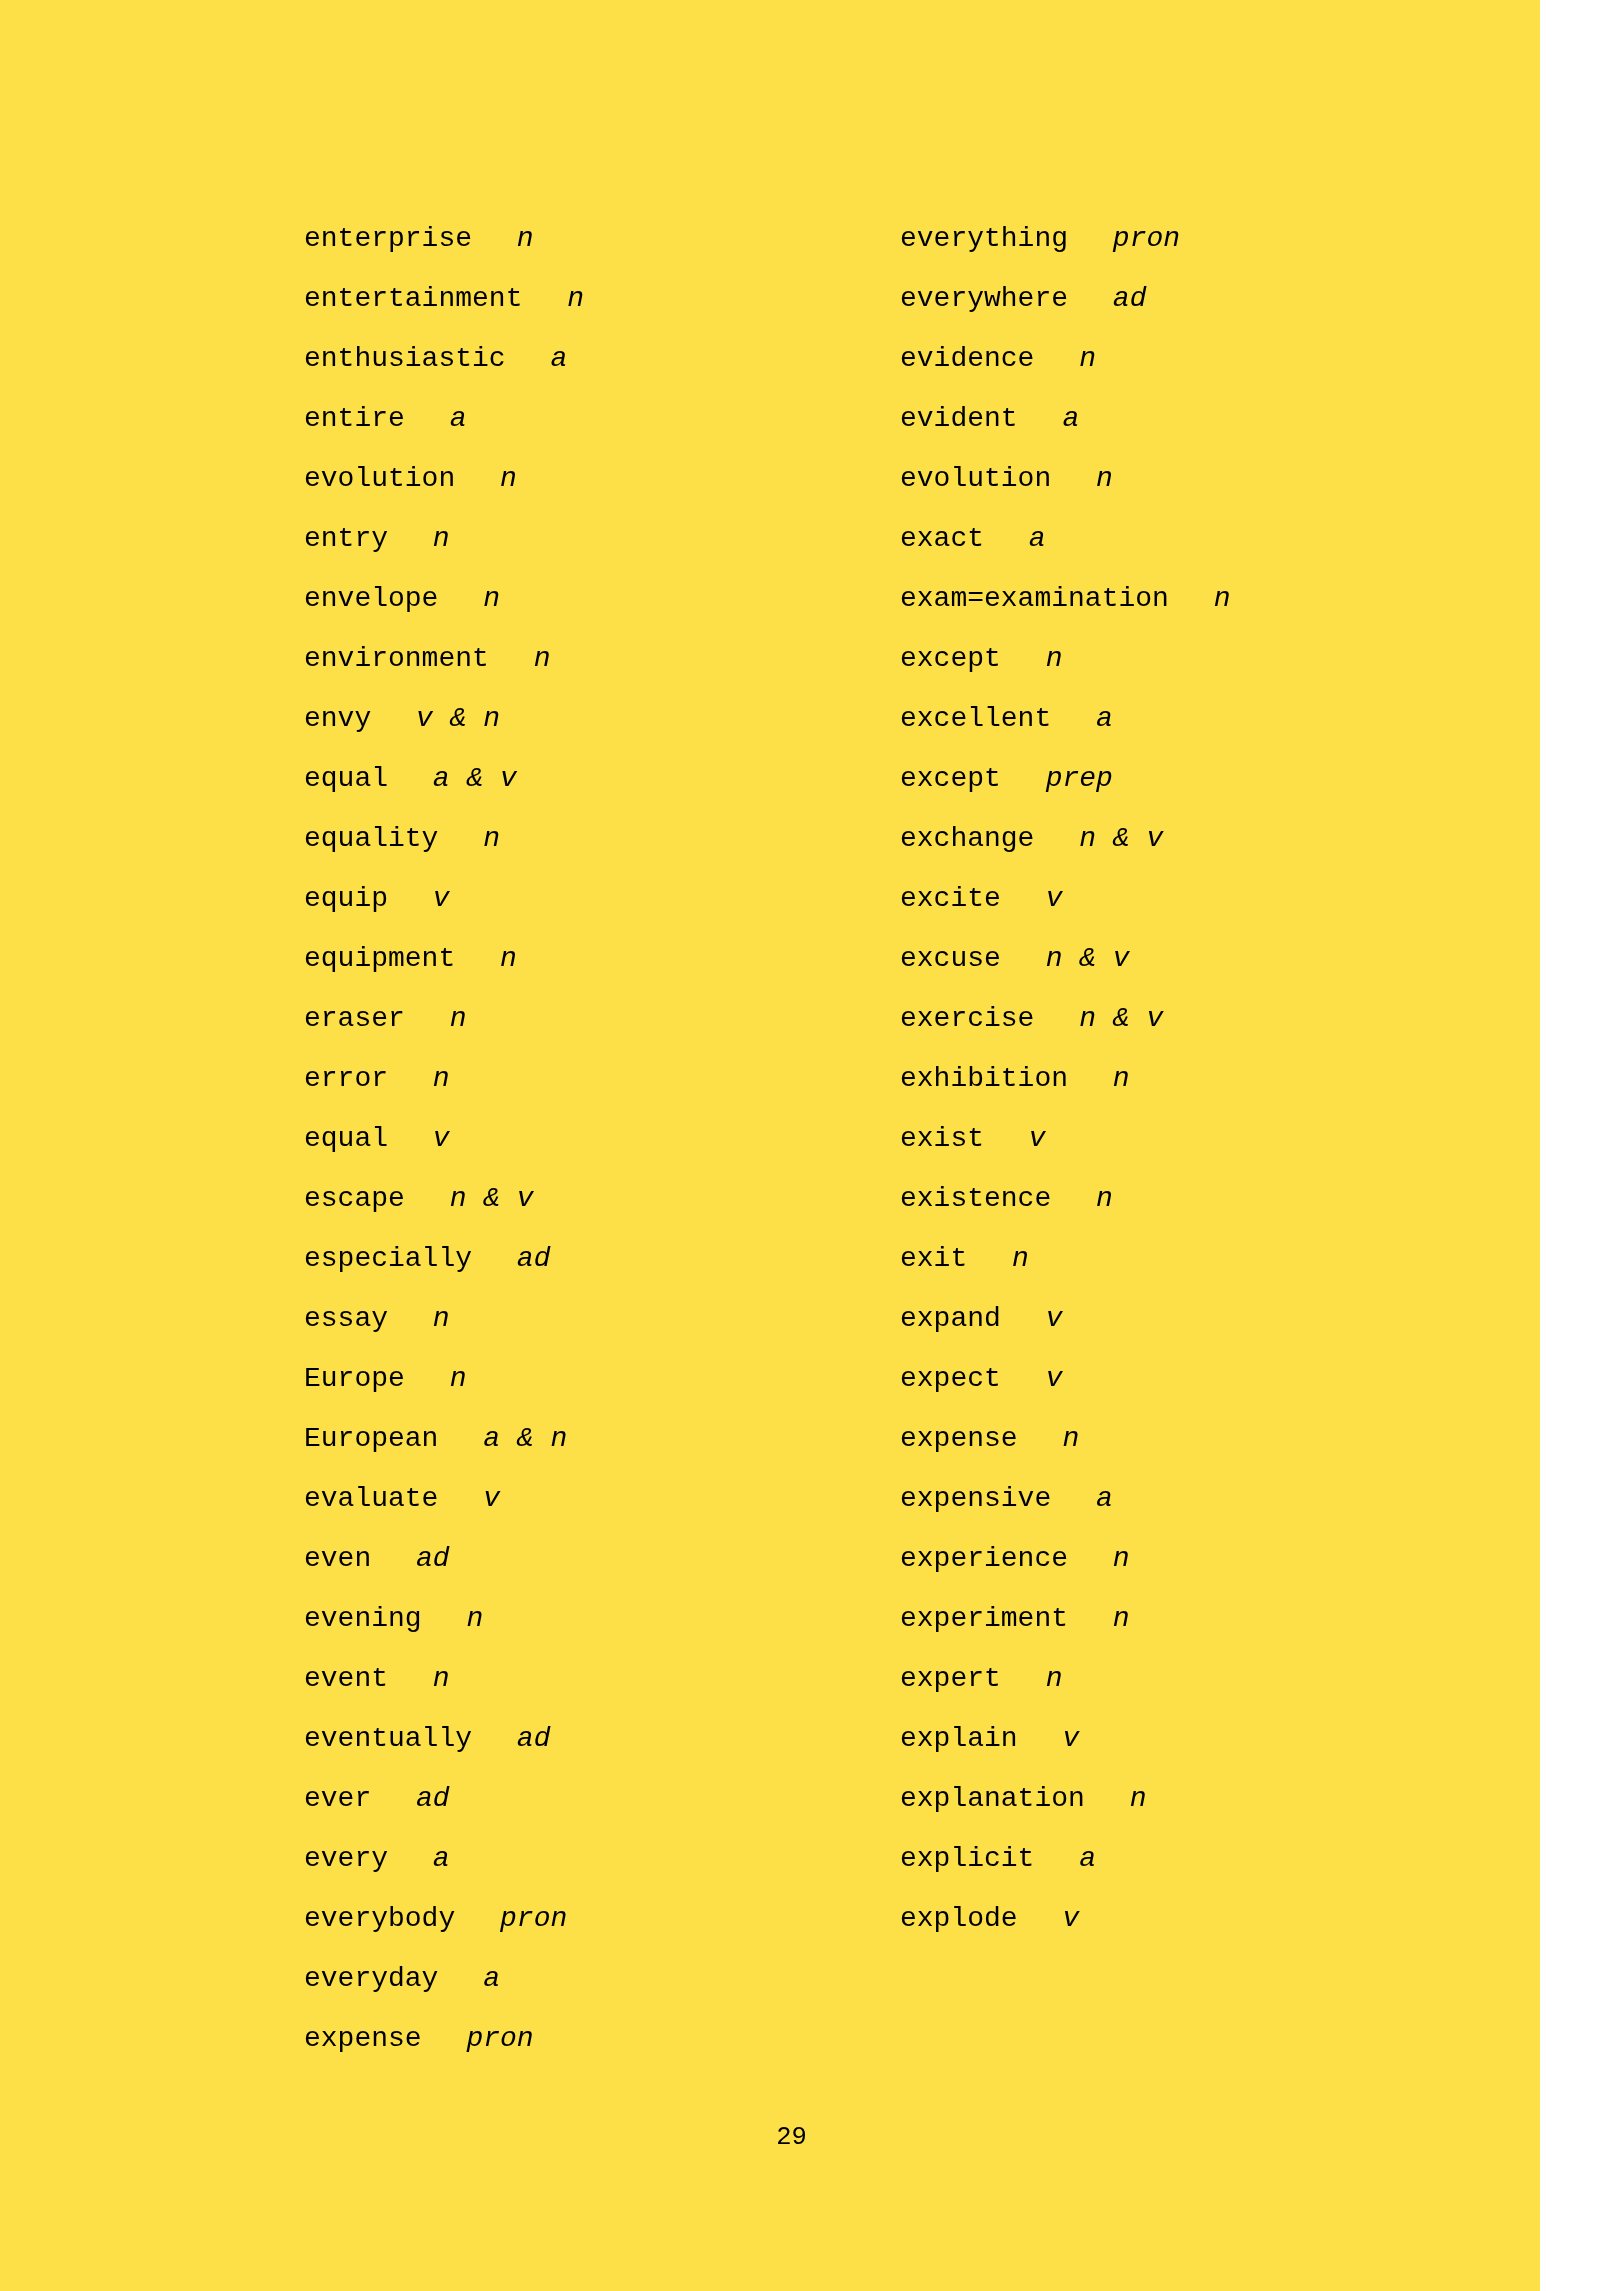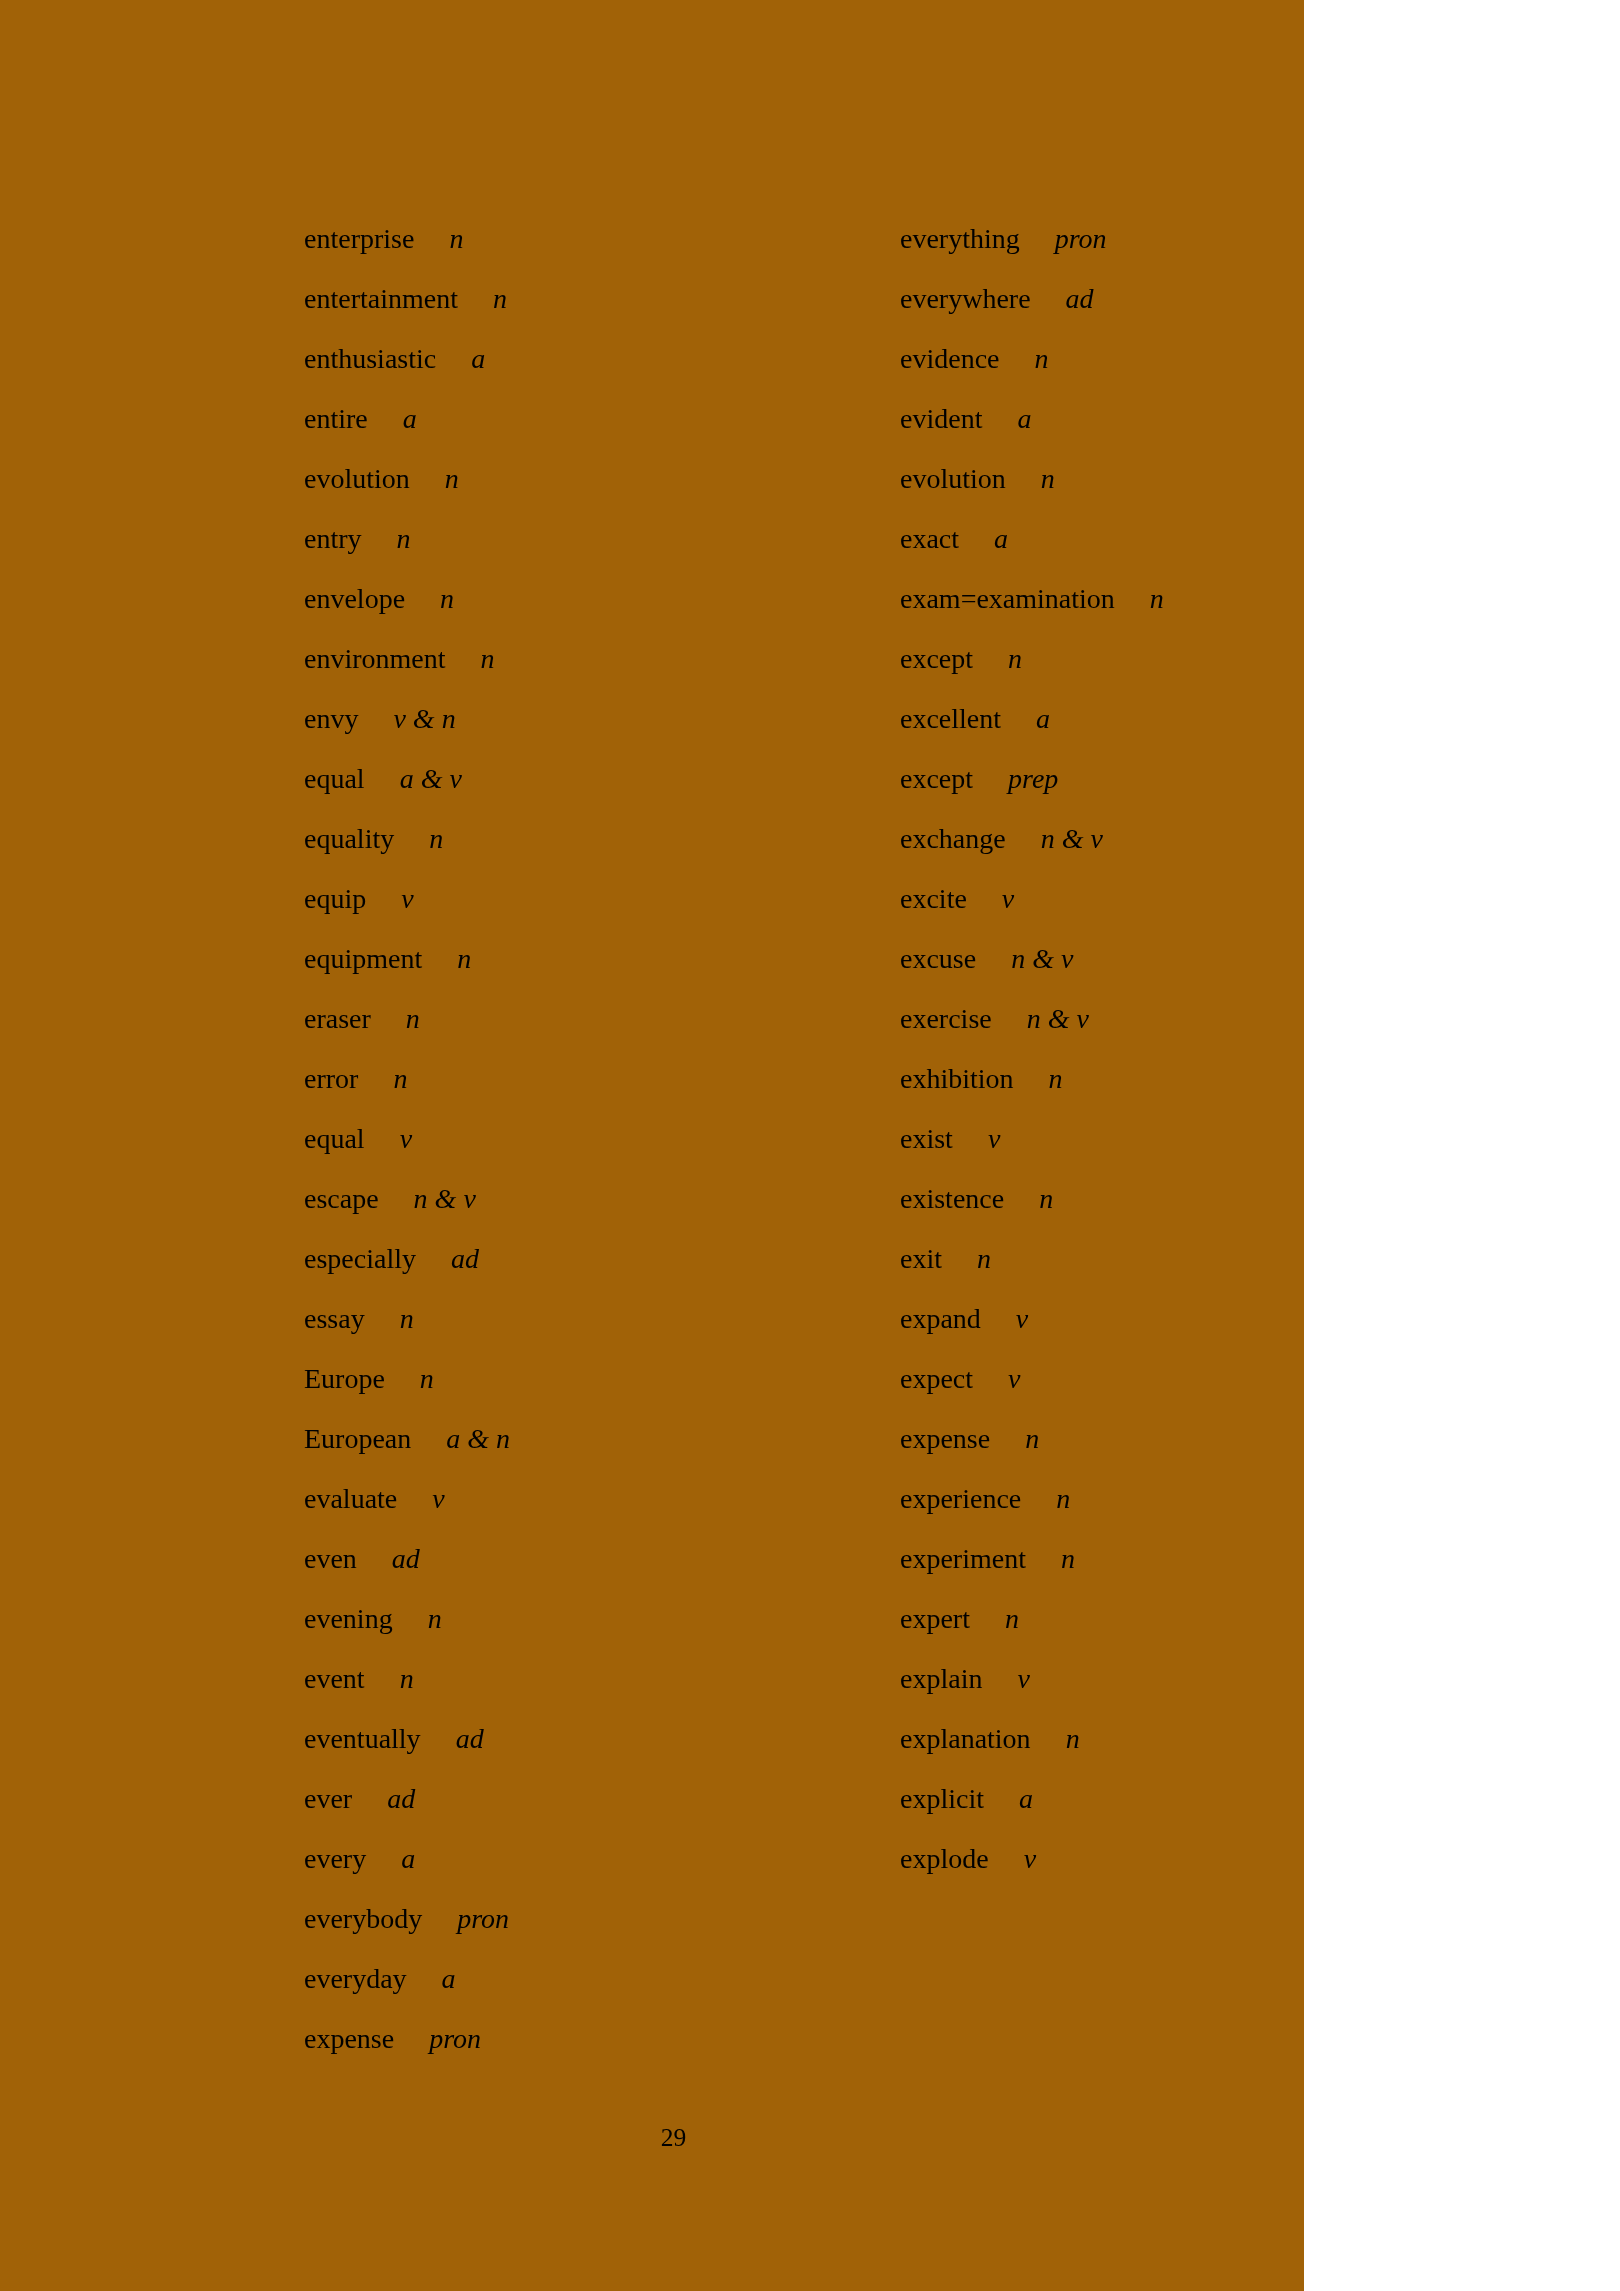--- a/index.html
+++ b/index.html
@@ -2,25 +2,25 @@
 <html><head>
 <meta charset="utf-8">
 <style>
   html, body {
     margin: 0;
     padding: 0;
     background: #ffffff;
   }
   .page {
     position: relative;
-    width: 1304px;
+    width: 1540px;
     height: 2292px;
-    background: #a16207;
+    background: #fde047;
     color: #000000;
-    font-family: Liberation Serif, serif;
+    font-family: Liberation Mono, monospace;
     overflow: hidden;
   }
   .column {
     position: absolute;
     top: 209px;
   }
   .column.left  { left: 304px; }
   .column.right { left: 900px; }
   .entry {
     height: 60px;
@@ -310,20 +310,24 @@
         <span class="word">expect</span>
         <span class="pos">v</span>
       </div>
 
 
       <div class="entry">
         <span class="word">expense</span>
         <span class="pos">n</span>
       </div>
 
+      <div class="entry">
+        <span class="word">expensive</span>
+        <span class="pos">a</span>
+      </div>
 
       <div class="entry">
         <span class="word">experience</span>
         <span class="pos">n</span>
       </div>
 
       <div class="entry">
         <span class="word">experiment</span>
         <span class="pos">n</span>
       </div>

